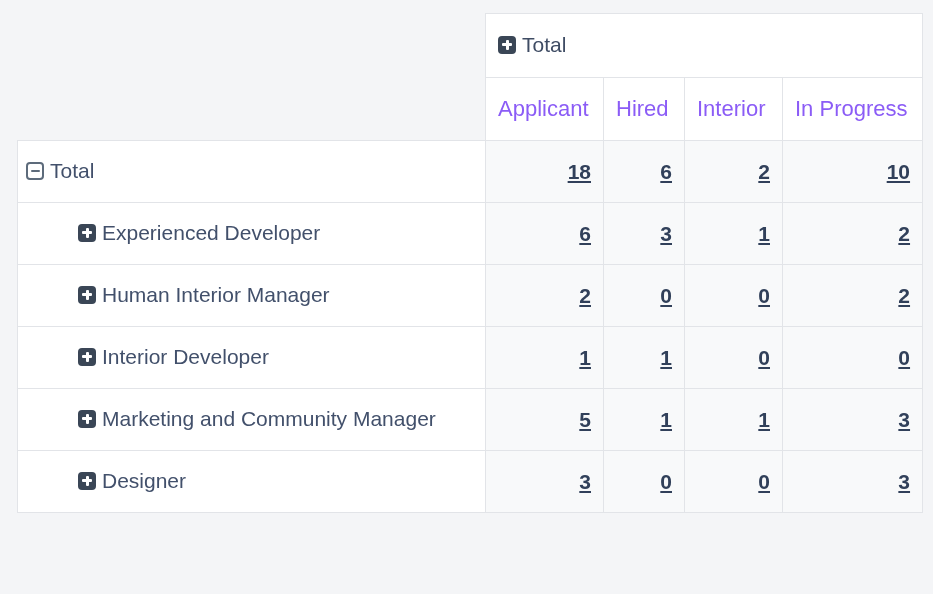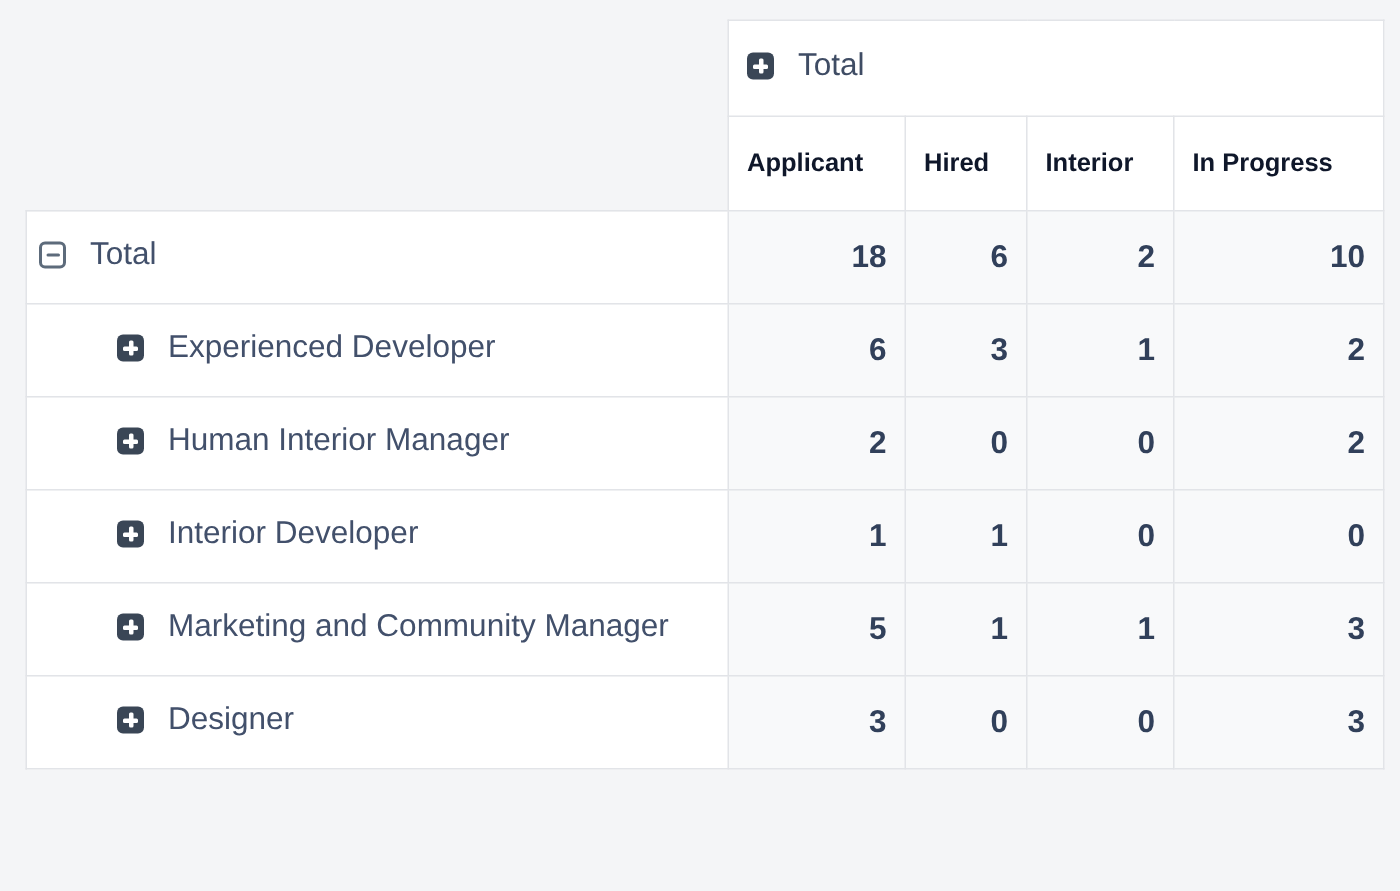--- a/index.html
+++ b/index.html
@@ -35,48 +35,48 @@
   }
   th.colgroup-header {
     height: 64px;
     padding: 0 12px;
     font-size: 21px;
     color: #3f4c64;
   }
   th.measure {
     height: 63px;
     padding: 0 12px;
-    font-size: 17px;
-    color: #0f172a;
-    font-weight: bold;
+    font-size: 22px;
+    color: #8b5cf6;
   }
   tbody th.row-header {
     background: #ffffff;
     height: 62px;
     font-weight: normal;
     font-size: 21px;
     color: #42506b;
     text-align: left;
     padding-right: 8px;
   }
   tbody th.row-header.lvl0 { padding-left: 8px; }
   tbody th.row-header.lvl1 { padding-left: 60px; }
   td.val {
     background: #f8f9fa;
     height: 62px;
     text-align: right;
     padding: 0 12px;
     font-size: 21px;
     font-weight: bold;
     color: #31405a;
+    text-decoration: underline;
   }
   .cell-content {
     display: inline-flex;
     align-items: center;
-    gap: 16px;
+    gap: 6px;
     white-space: nowrap;
   }
   .icon {
     display: inline-block;
     position: relative;
     flex: 0 0 auto;
     box-sizing: border-box;
   }
   .icon.plus {
     width: 18px;

